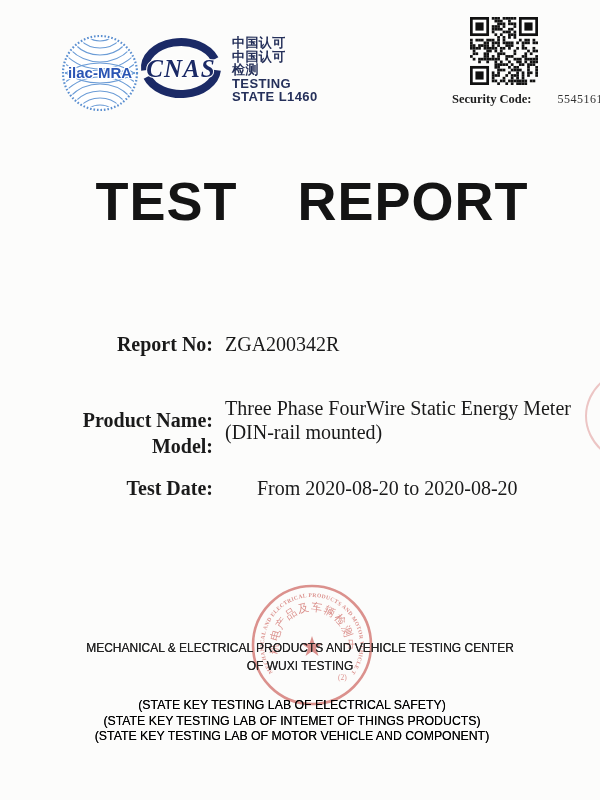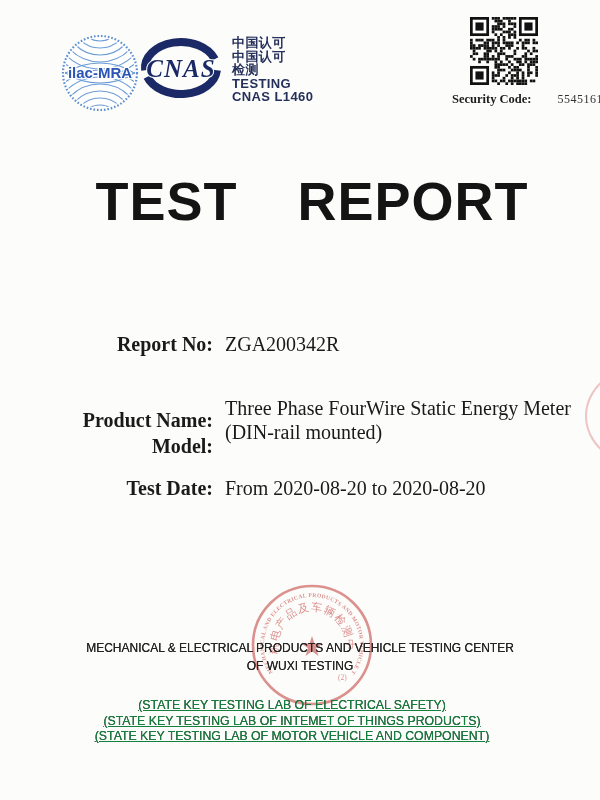--- a/index.html
+++ b/index.html
@@ -26,36 +26,36 @@
     font-family:"Liberation Sans",sans-serif;font-weight:bold;font-size:54px;
     letter-spacing:1px;word-spacing:44px;color:#141414;margin-left:12px;}
 
   
   .f-row{position:absolute;left:0;width:600px;display:flex;font-size:20px;line-height:24px;}
   .f-label{width:222px;text-align:right;font-weight:bold;padding-right:9px;box-sizing:border-box;flex:none;}
   .f-value{flex:1;padding-left:3px;}
   .row-1{top:332px;}
   .row-2{top:396px;align-items:center;}
   .row-3{top:434px;}
-  .row-4{top:476px;}
+  .row-4{top:476px;gap:32px;}
   .row-5{top:516px;}
 
   
   .stamp{left:246px;top:579px;opacity:.58;}
   .stamp text{font-family:"Liberation Serif",serif;}
   .arc-right{left:585px;top:366px;width:110px;height:96px;border-radius:50%;
     border:2.5px solid rgba(205,95,95,.35);}
 
   
   .org{left:0;top:640px;width:600px;text-align:center;
     font-family:"Liberation Sans",sans-serif;font-size:12px;line-height:17.5px;
     color:#242424;text-shadow:0 0 .5px #242424;}
   .labs{left:0;top:698px;width:584px;text-align:center;
     font-family:"Liberation Sans",sans-serif;font-size:12.3px;line-height:15.5px;
-    color:#15803d;text-shadow:0 0 .4px #2b2b2b;text-decoration:underline;}
+    color:#000000;text-shadow:0 0 .4px #2b2b2b;}
 </style>
 </head>
 <body>
 
 <div class="page">
 
   <svg class="abs logo-ilac" width="84" height="92" viewBox="0 0 84 92">
     <defs>
       <clipPath id="ilacClip">
           <circle cx="42" cy="45" r="35"></circle>
@@ -87,21 +87,21 @@
     <path d="M 7.1,37.3 A 36 26 0 0 1 76.8,26.1" fill="none" stroke="#1b2a66" stroke-width="8"></path>
     <path d="M 78.9,37.3 A 36 26 0 0 1 9.2,43.9" fill="none" stroke="#1b2a66" stroke-width="8"></path>
     <text x="43" y="44" text-anchor="middle" font-family="Liberation Serif, serif" font-style="italic" font-weight="bold" font-size="25" letter-spacing="1" fill="#1b2a66" stroke="#ffffff" stroke-width="2" paint-order="stroke">CNAS</text>
   </svg>
 
   <div class="abs accred">
     <div>中国认可</div>
     <div>中国认可</div>
     <div>检测</div>
     <div>TESTING</div>
-    <div>CNAS L1460</div>
+    <div>STATE L1460</div>
   </div>
 
   <div class="abs qr-wrap">
     <svg id="qr" width="68" height="68" viewBox="0 0 68 68" fill="#111">
         <rect x="21.76" y="0.00" width="2.72" height="2.72"></rect>
         <rect x="24.48" y="0.00" width="2.72" height="2.72"></rect>
         <rect x="27.20" y="0.00" width="2.72" height="2.72"></rect>
         <rect x="32.64" y="0.00" width="2.72" height="2.72"></rect>
         <rect x="35.36" y="0.00" width="2.72" height="2.72"></rect>
         <rect x="38.08" y="0.00" width="2.72" height="2.72"></rect>

